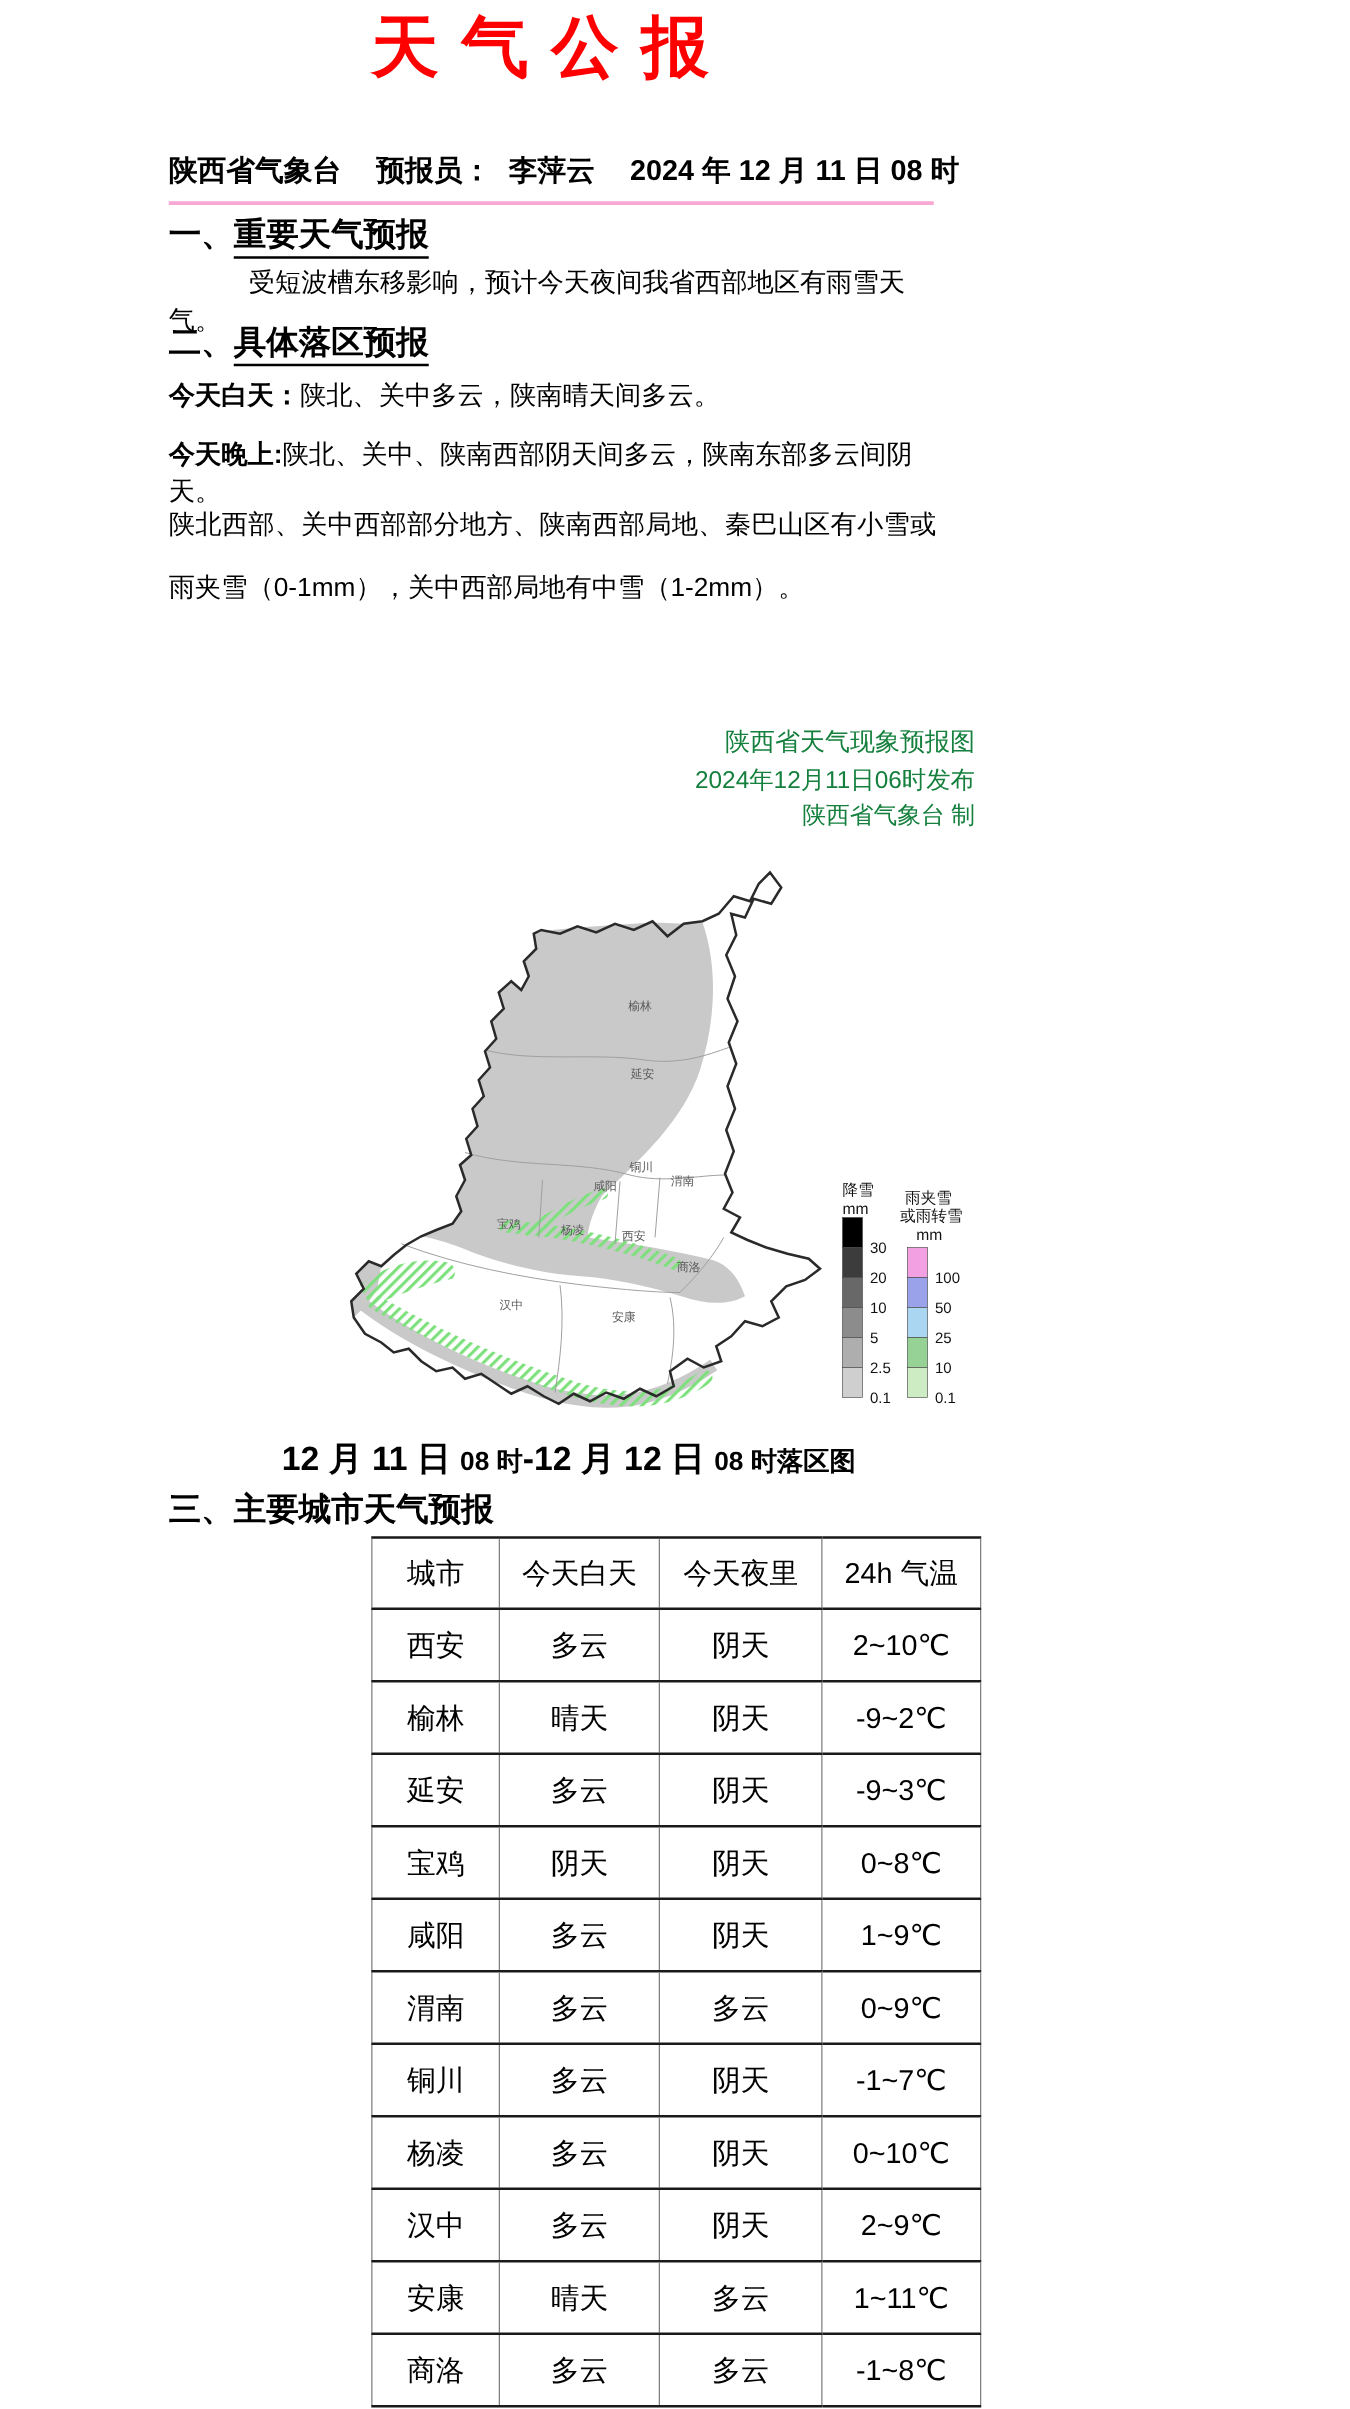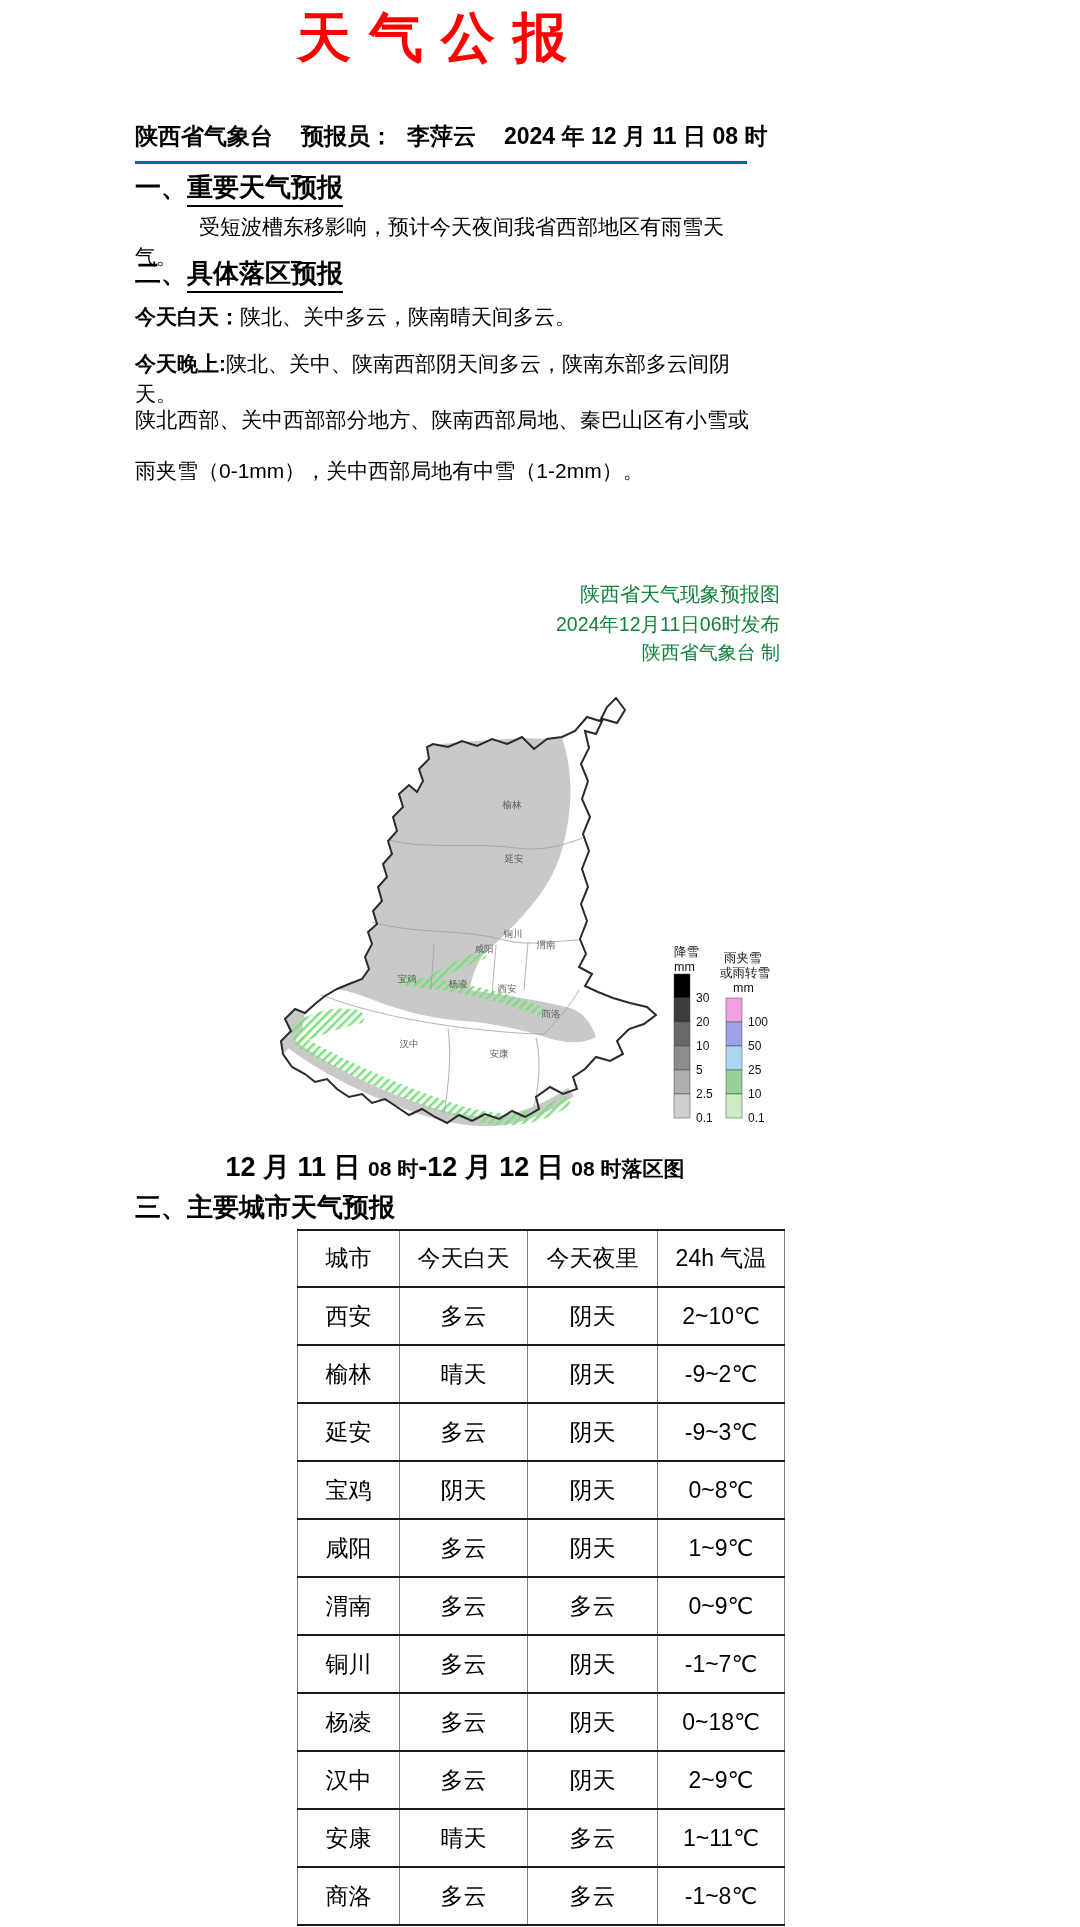--- a/index.html
+++ b/index.html
@@ -2,21 +2,21 @@
 <html><head>
 <meta charset="utf-8">
 <style>
   html,body{margin:0;padding:0;}
   body{width:1080px;height:1927px;background:#ffffff;position:relative;
        font-family:"Liberation Sans","DejaVu Sans",sans-serif;color:#000;overflow:hidden;}
   .abs{position:absolute;}
   .doc-title{top:2px;left:135px;width:612px;text-align:center;font-size:54px;font-weight:bold;
              color:#fe0000;letter-spacing:18px;}
   .hdr{top:121px;left:135px;width:612px;font-size:23px;font-weight:bold;
-       border-bottom:3px solid #0369a1;padding-bottom:9px;white-space:nowrap;}
+       border-bottom:3px solid #f9a8d4;padding-bottom:9px;white-space:nowrap;}
   .hdr .gap1{margin-right:28px;}
   .hdr .gap2{margin-left:14px;margin-right:28px;}
   .h-sec{left:135px;font-size:26px;font-weight:bold;}
   .h-sec .u{border-bottom:2px solid #000;padding-bottom:3px;}
   .para{left:135px;width:614px;font-size:21px;line-height:30px;}
   .para.ind{text-indent:64px;}
   .para b{font-weight:bold;}
   .p-area{left:135px;width:614px;font-size:21px;line-height:51px;text-align:justify;}
   .map-titles{top:580px;left:135px;width:645px;text-align:right;color:#15803d;}
   .map-titles .l1{font-size:20px;line-height:29px;}
@@ -219,21 +219,21 @@
       <tr>
         <td>铜川</td>
         <td>多云</td>
         <td>阴天</td>
         <td>-1~7℃</td>
       </tr>
       <tr>
         <td>杨凌</td>
         <td>多云</td>
         <td>阴天</td>
-        <td>0~18℃</td>
+        <td>0~10℃</td>
       </tr>
       <tr>
         <td>汉中</td>
         <td>多云</td>
         <td>阴天</td>
         <td>2~9℃</td>
       </tr>
       <tr>
         <td>安康</td>
         <td>晴天</td>

